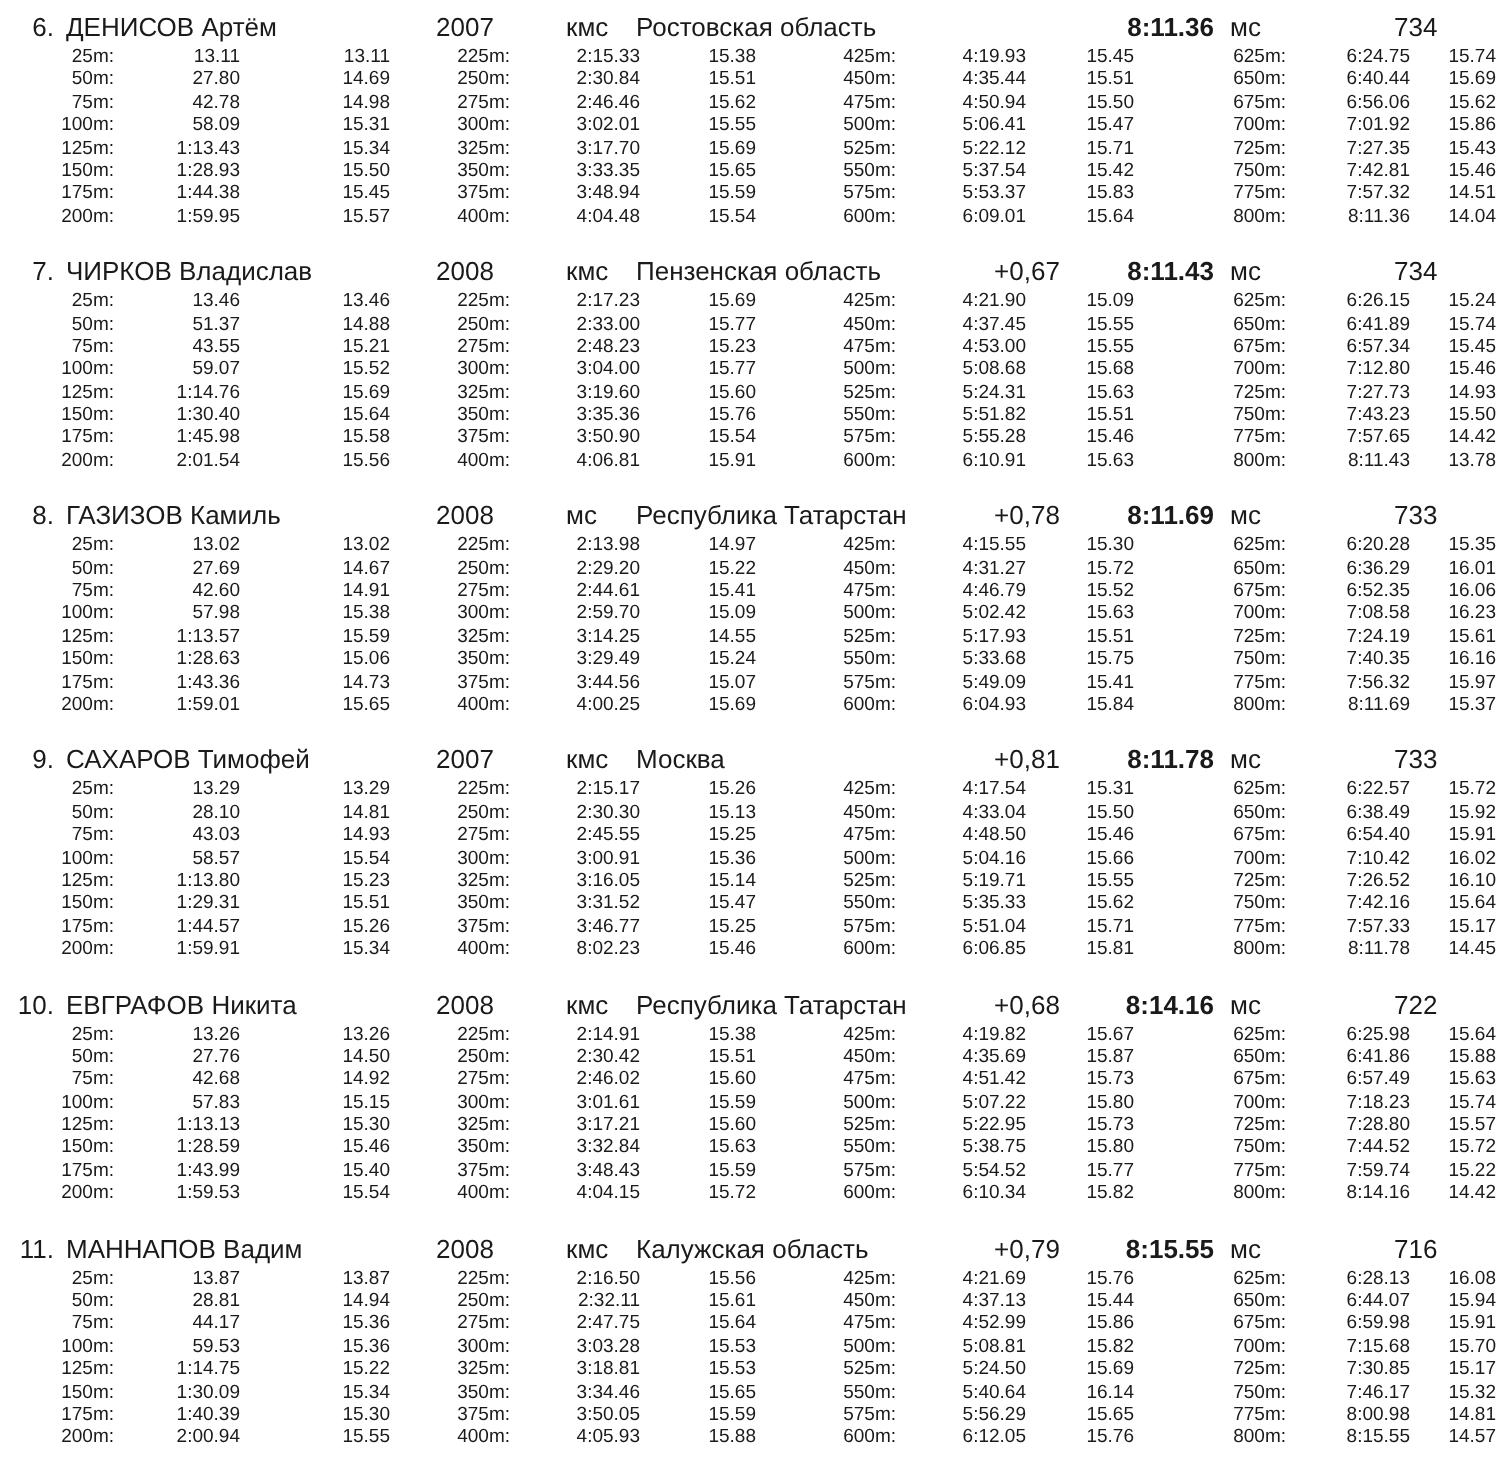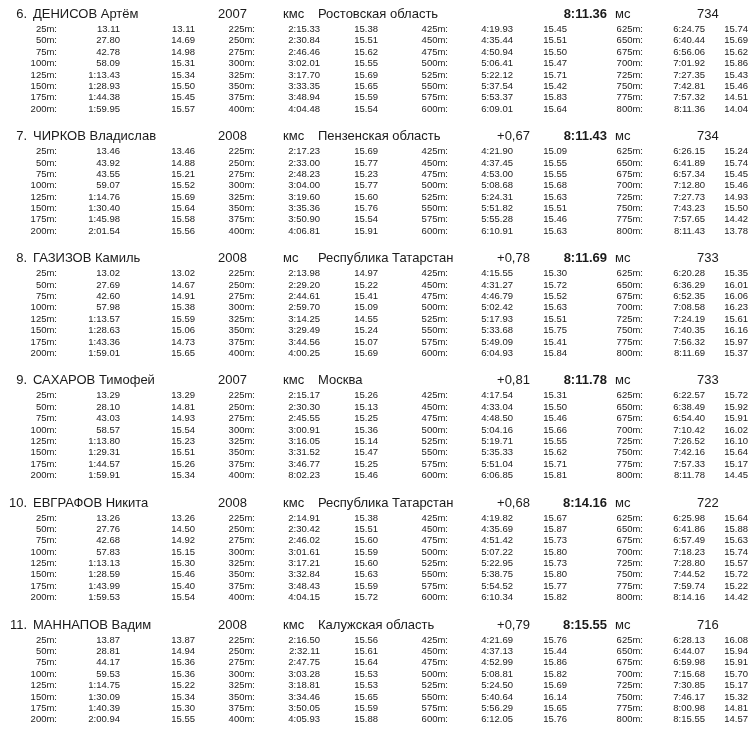--- a/index.html
+++ b/index.html
@@ -208,21 +208,21 @@
             <span>15.69</span>
             <span>425m:</span>
             <span>4:21.90</span>
             <span>15.09</span>
             <span>625m:</span>
             <span>6:26.15</span>
             <span>15.24</span>
           </div>
           <div class="data-row">
             <span>50m:</span>
-            <span>43.92</span>
+            <span>51.37</span>
             <span>14.88</span>
             <span>250m:</span>
             <span>2:33.00</span>
             <span>15.77</span>
             <span>450m:</span>
             <span>4:37.45</span>
             <span>15.55</span>
             <span>650m:</span>
             <span>6:41.89</span>
             <span>15.74</span>

